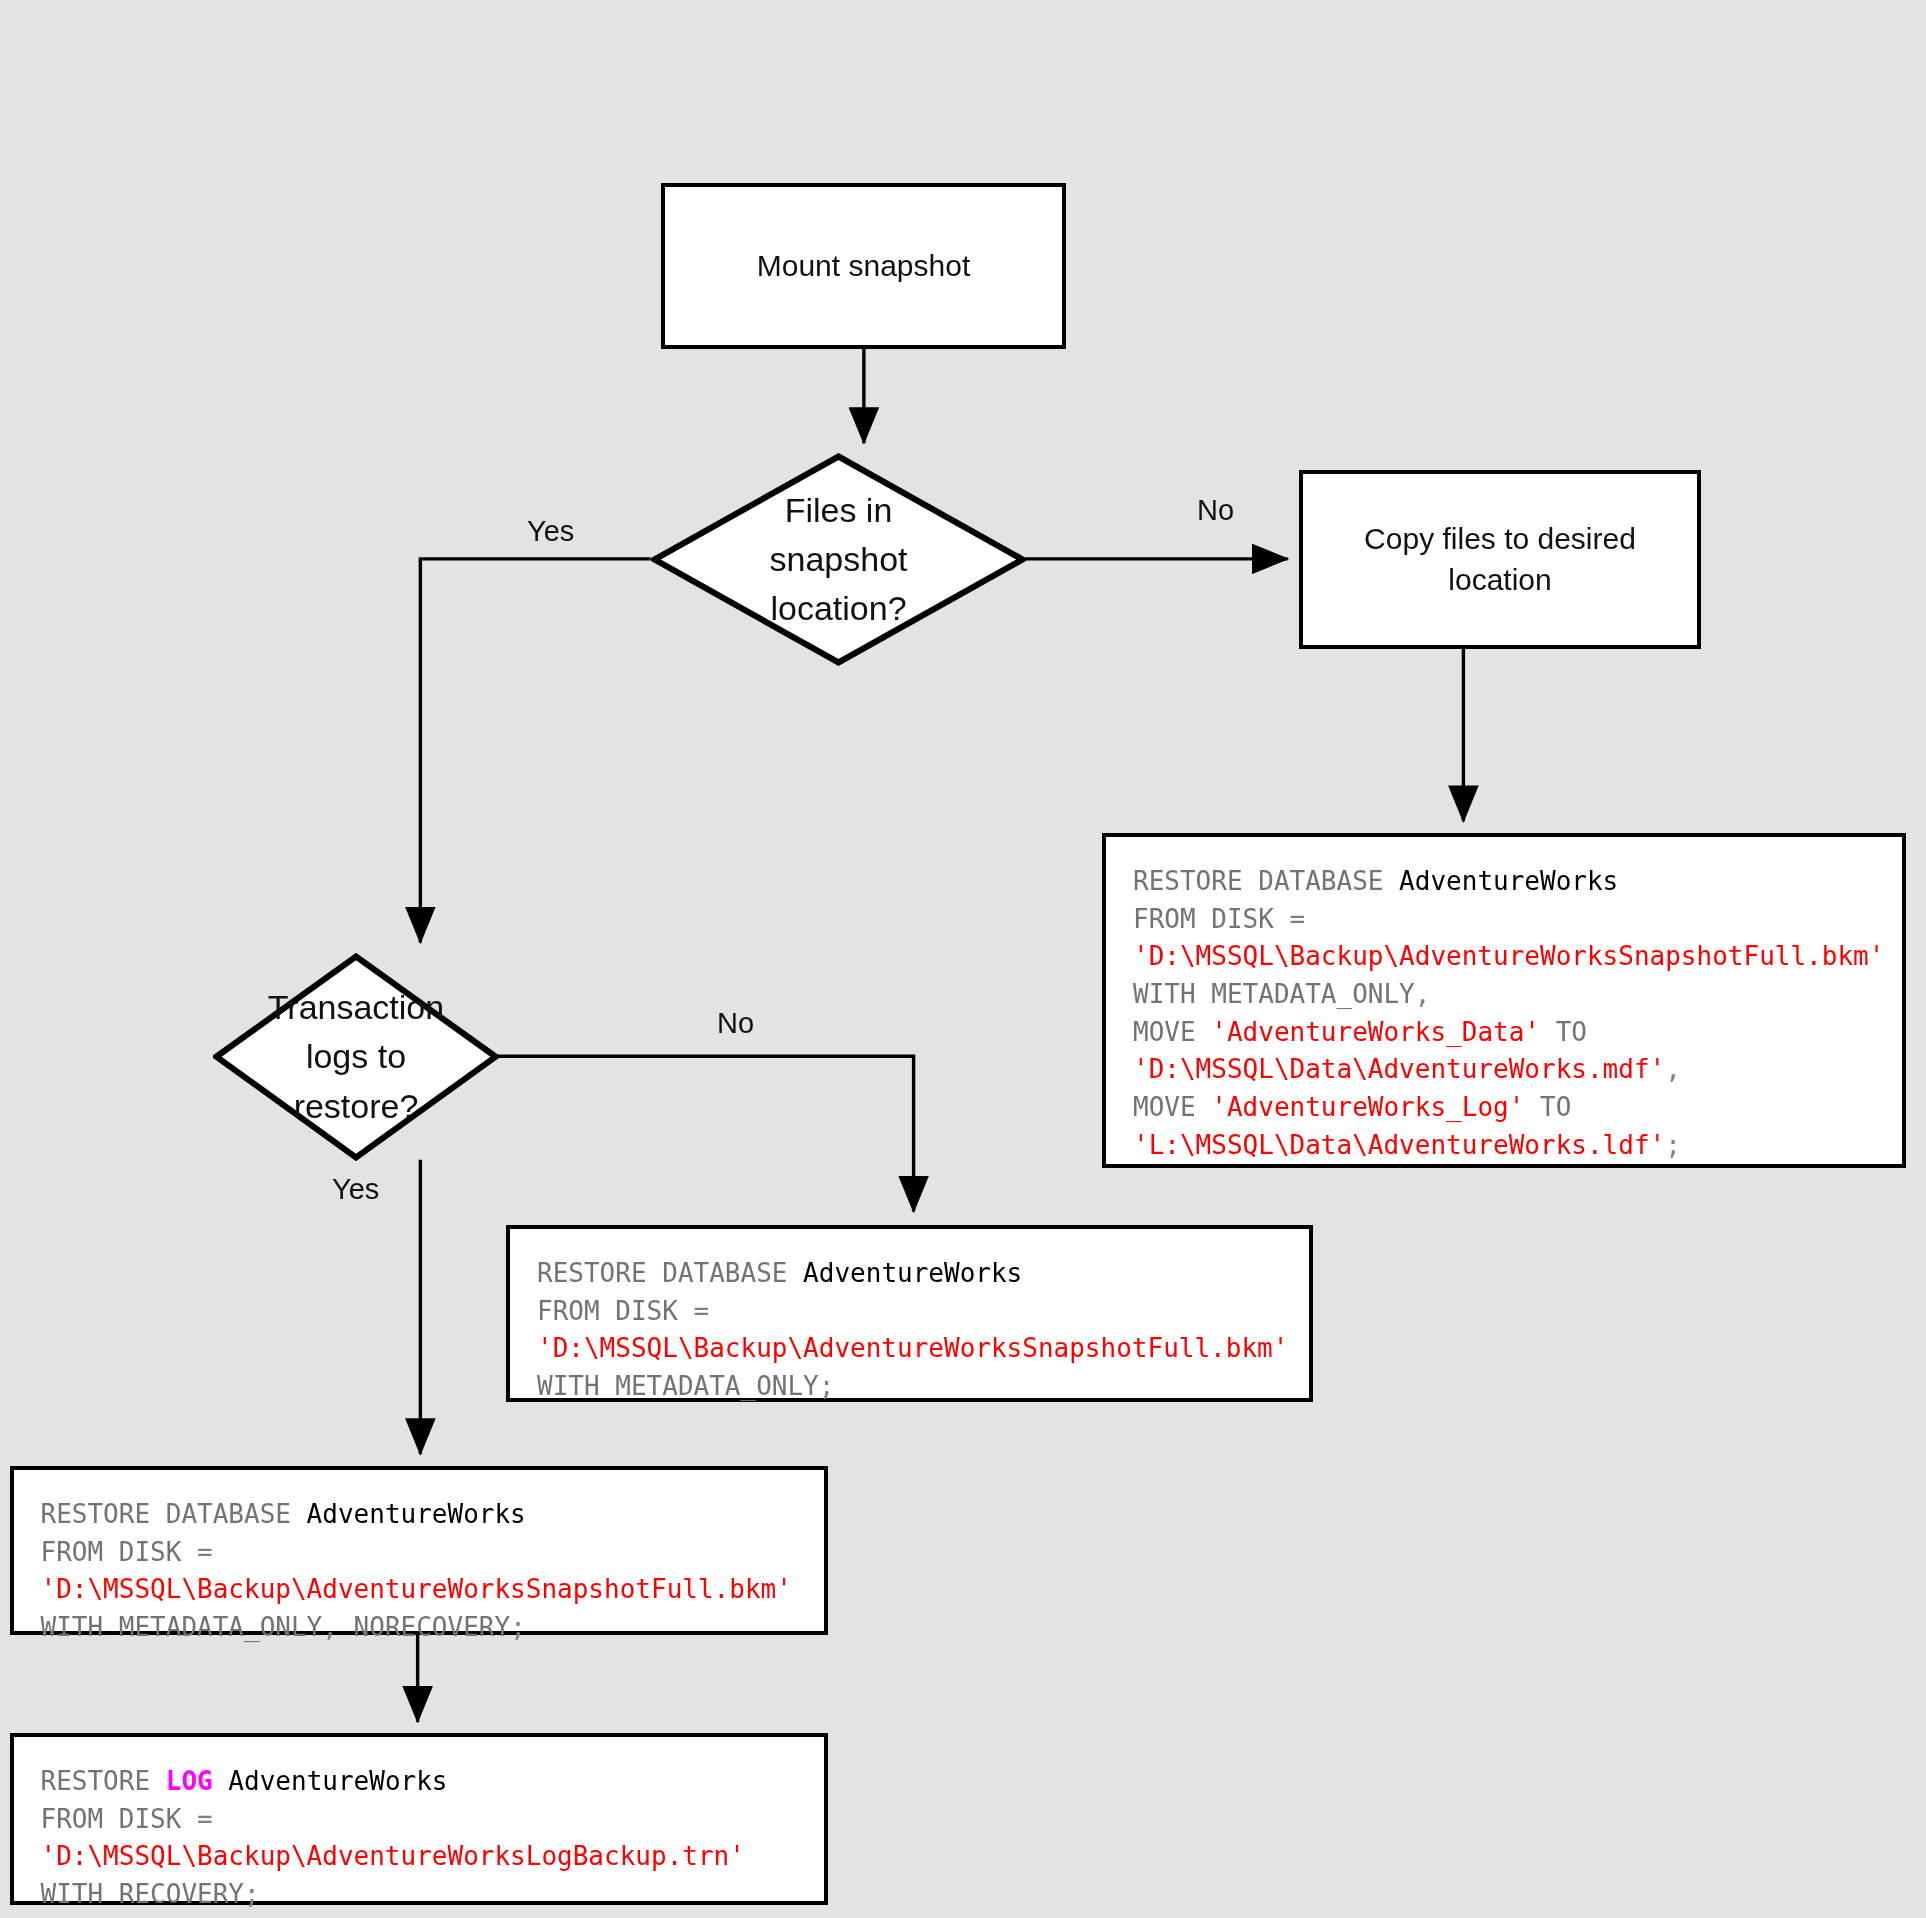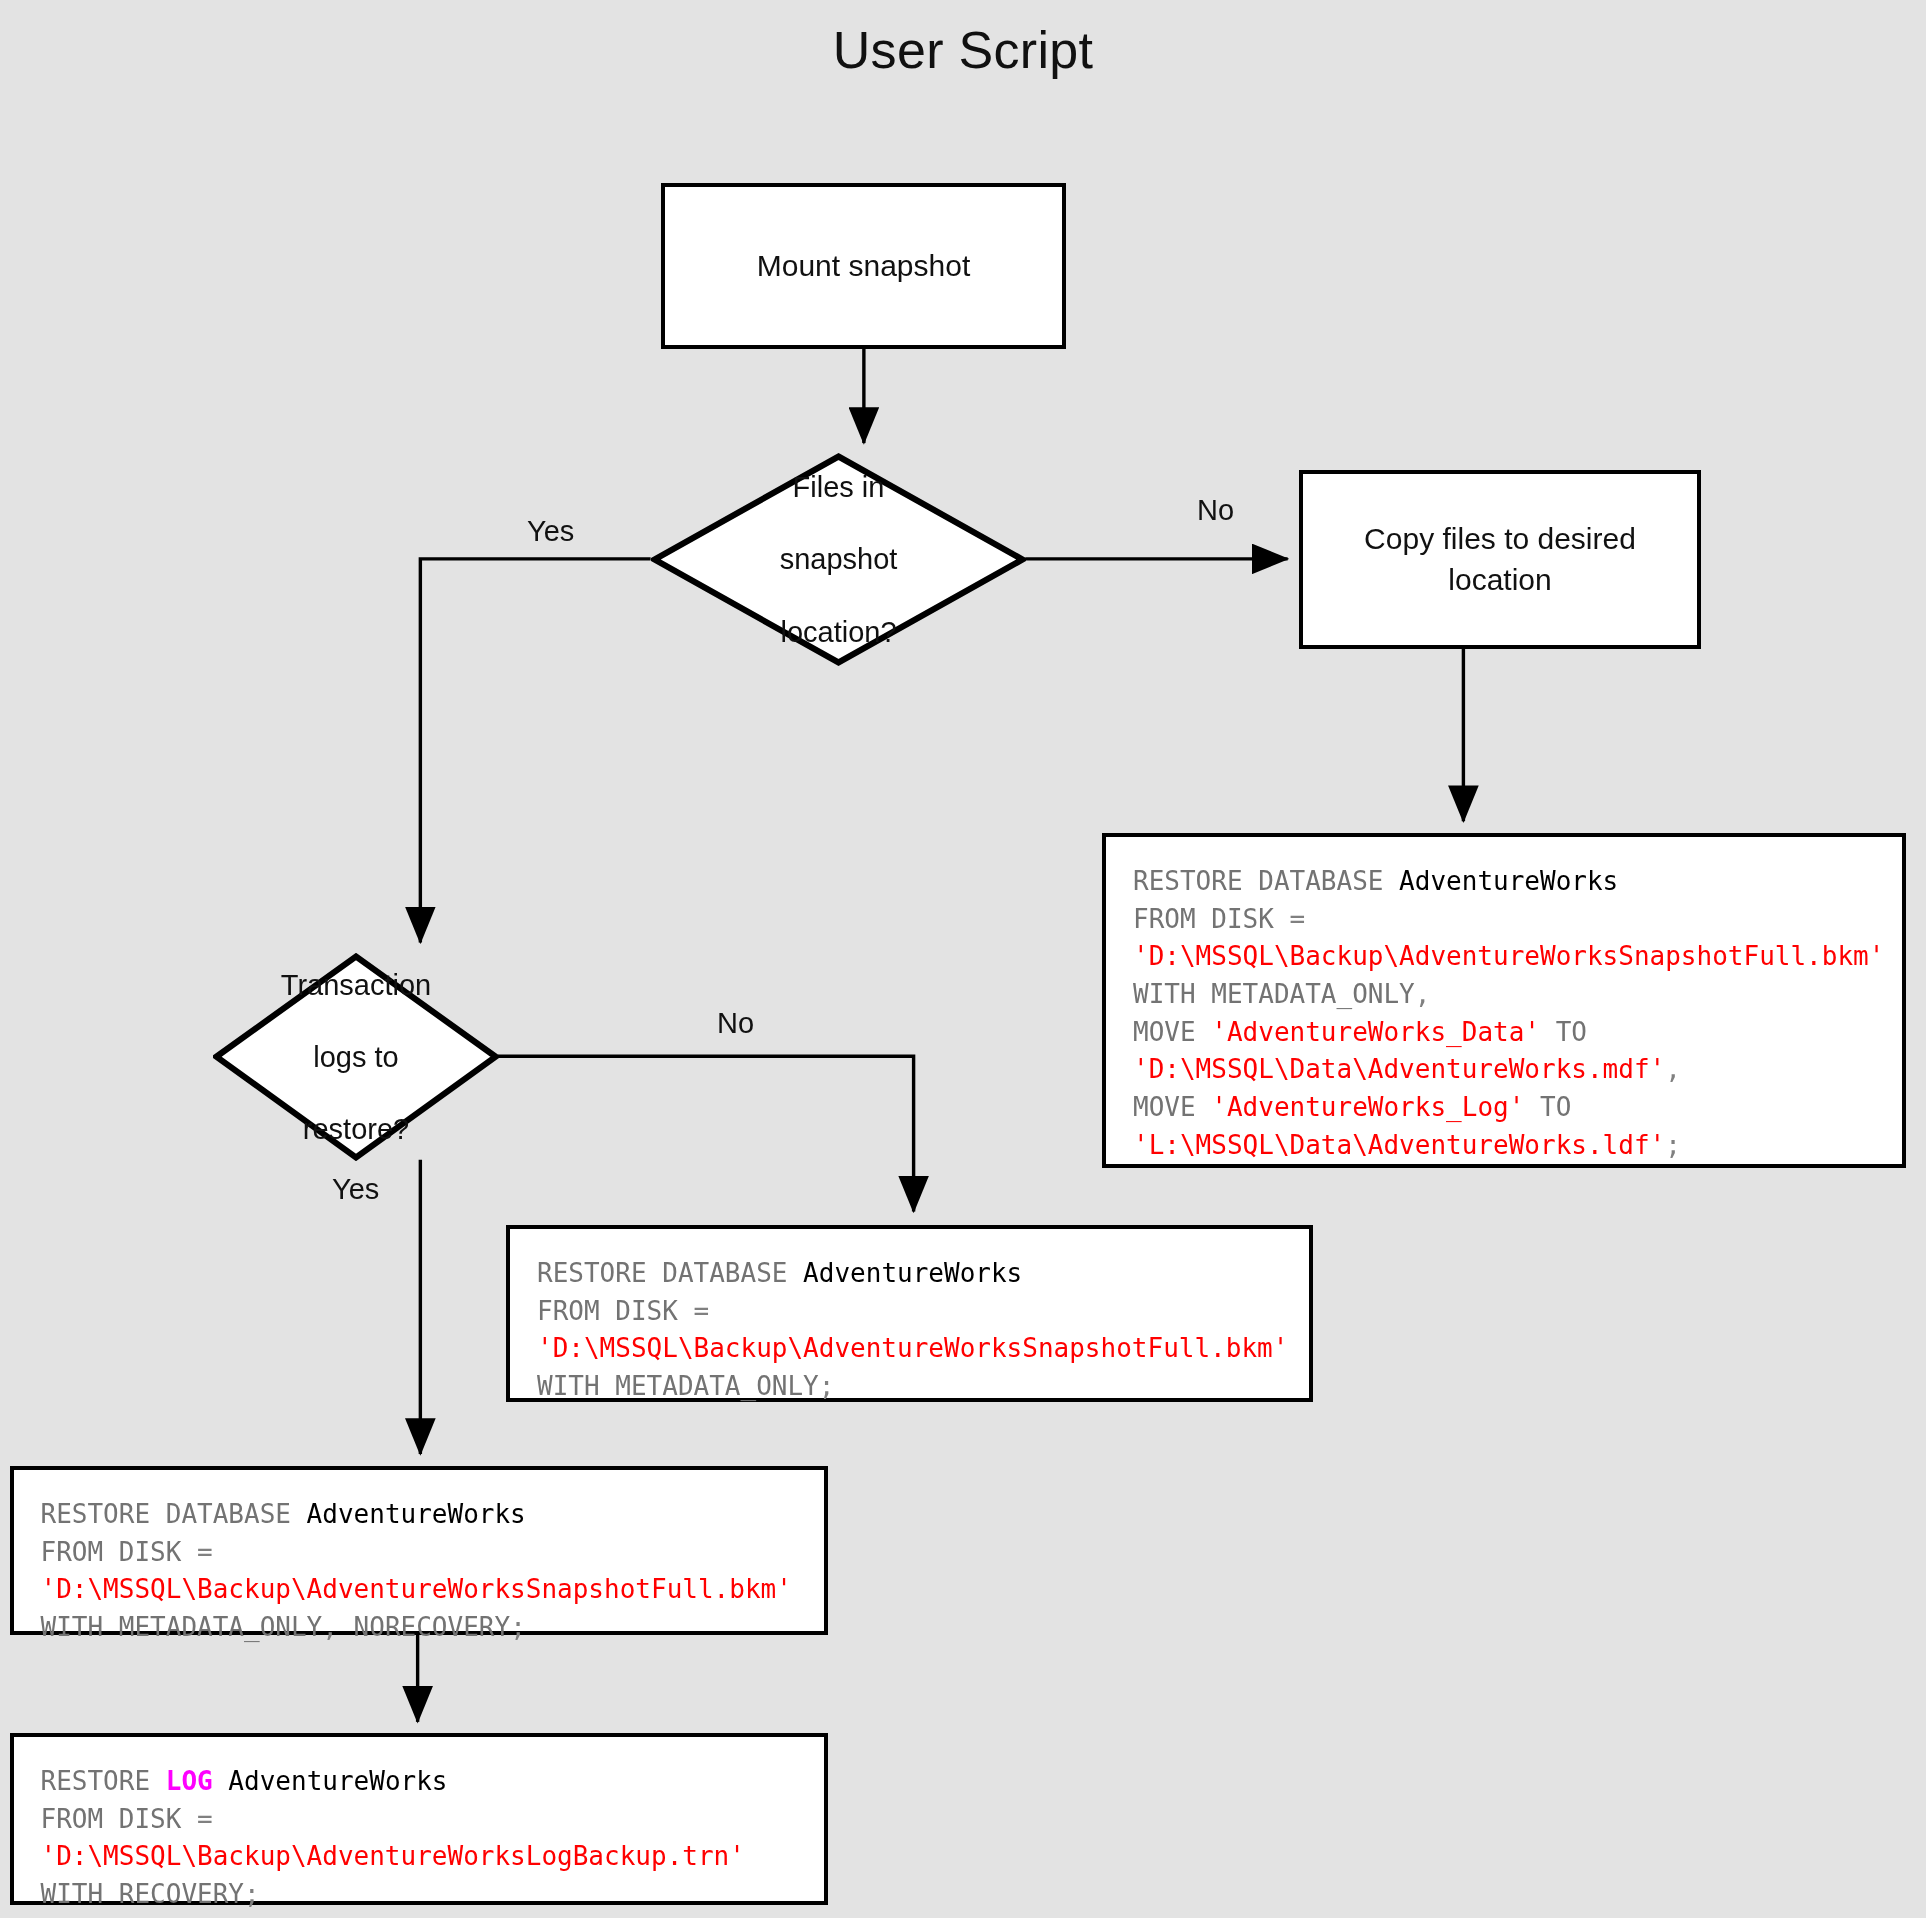--- a/index.html
+++ b/index.html
@@ -27,24 +27,23 @@
     font-size:30px;line-height:1.35;
     font-family:"Liberation Sans", sans-serif;
   }
 
   
   .decision{position:absolute;}
   .decision svg{position:absolute;left:0;top:0;}
   .decision .dtext{
     position:absolute;left:0;top:0;width:100%;height:100%;
     display:flex;flex-direction:column;align-items:center;justify-content:center;
-    text-align:center;font-size:29px;line-height:1.45;color:#111;
+    text-align:center;font-size:34px;line-height:1.45;color:#111;
     font-family:"Liberation Sans", sans-serif;
     pointer-events:none;
-    gap:30px;
   }
 
   
   .codebox{
     position:absolute;background:#fff;border:4.8px solid #000;
     box-sizing:border-box;
     font-family:"DejaVu Sans Mono","Liberation Mono",monospace;
     font-size:26px;line-height:1.45;
     color:#000;
     padding:26px 0 26px 27px;
@@ -64,21 +63,20 @@
   }
 
   
   #edges{position:absolute;left:0;top:0;width:1926px;height:1919px;}
 </style>
 <style>.kw{color:#737373;}.str{color:#ff0000;}.pun{color:#808080;}.ident{color:#000000;text-align:right;}.logkw{color:#ff00ff;}body{background:#e3e3e3;}</style></head>
 <body>
 
 <div id="stage">
 
-  <div class="title">User Script</div>
 
   <svg id="edges" viewBox="0 0 2827 2816" xmlns="http://www.w3.org/2000/svg">
     <defs>
       <marker id="ah" markerWidth="11" markerHeight="9" refX="10.5" refY="4.5" orient="auto" markerUnits="strokeWidth">
         <path d="M0,0 L11,4.5 L0,9 z" fill="#000"></path>
       </marker>
     </defs>
     <g stroke="#000" stroke-width="5" fill="none">
 
       <path d="M1268,487 L1268,650" marker-end="url(#ah)"></path>

